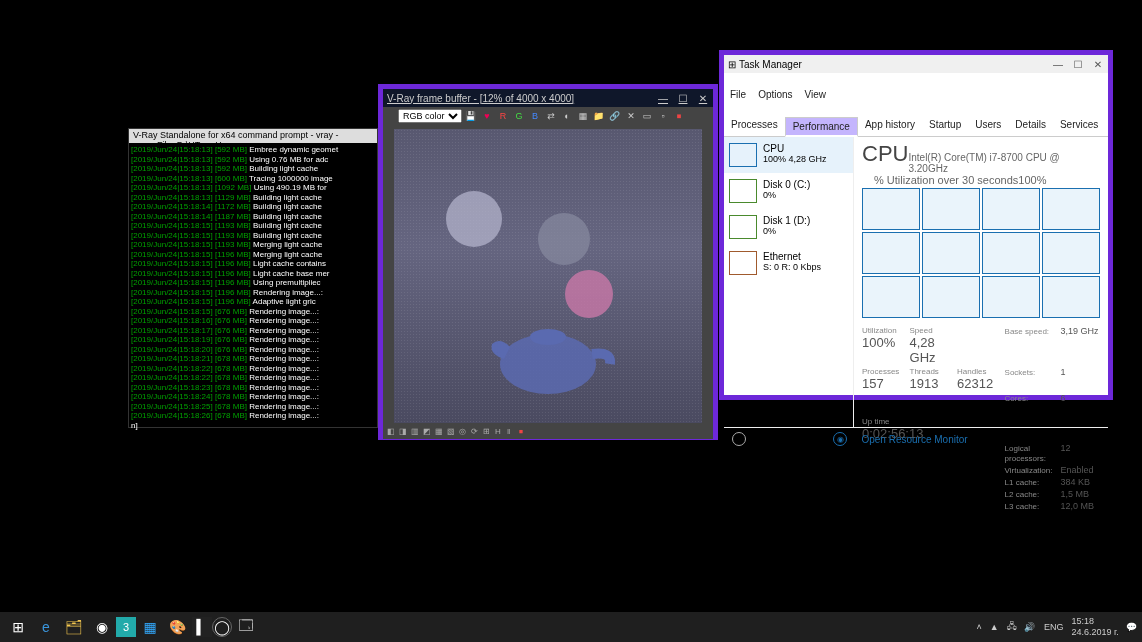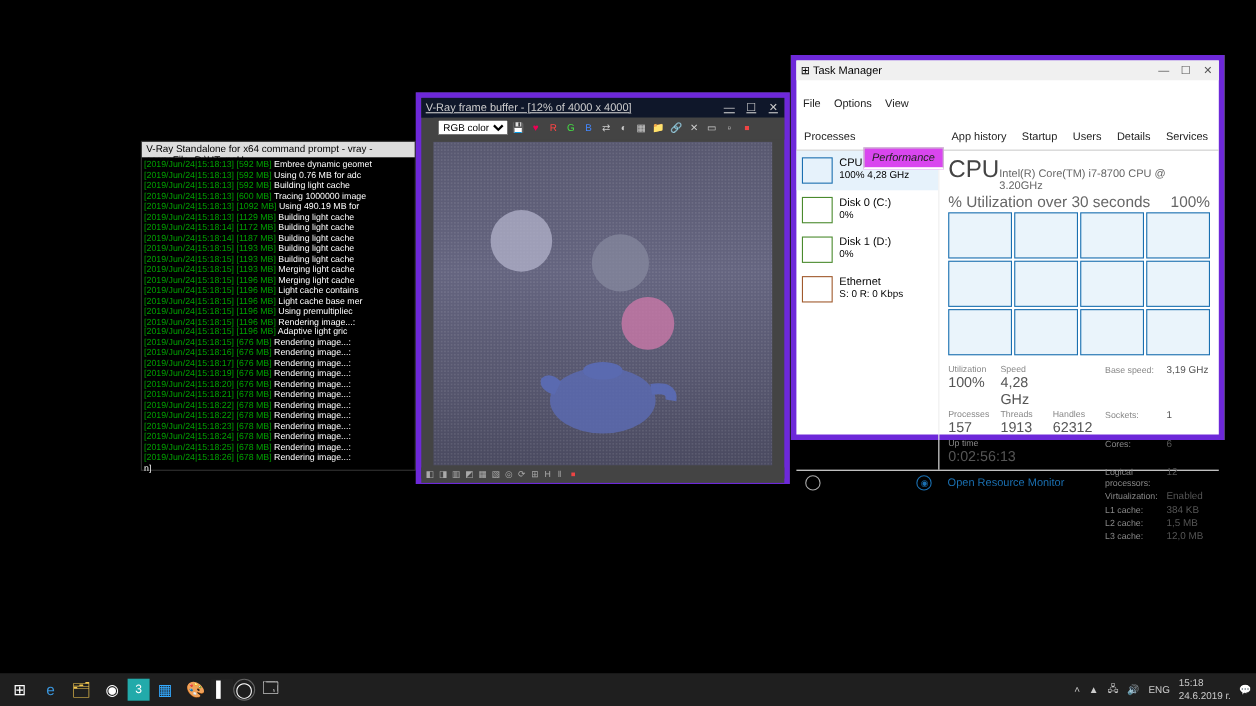--- a/index.html
+++ b/index.html
@@ -26,35 +26,35 @@
 .render{width:308px;height:294px;margin:2px auto;background:linear-gradient(180deg,#585870 0%,#656580 40%,#4a4a60 100%);position:relative;overflow:hidden;}
 .render::before{content:"";position:absolute;inset:0;background-image:radial-gradient(circle at 50% 50%, rgba(255,255,255,0.15) 1px, transparent 1px);background-size:3px 3px;opacity:0.6;}
 .bottom-toolbar{display:flex;gap:2px;padding:2px 4px;background:#444;height:14px;}
 .bottom-toolbar .bt{width:10px;height:10px;font-size:8px;color:#aaa;}
 
 
 .taskmgr{left:719px;top:50px;width:394px;height:350px;background:#fff;}
 .menubar{display:flex;gap:12px;padding:16px 6px;font-size:10px;color:#222;}
 .tabs{display:flex;border-bottom:1px solid #ccc;font-size:10px;}
 .tab{padding:3px 7px;color:#222;cursor:pointer;}
-.tab.active{border-bottom:2px solid #fff;background:#d946ef;position:relative;top:18px;border-top:1px solid #ccc;border-left:1px solid #ccc;border-right:1px solid #ccc;font-style:italic;}
+.tab.active{border-bottom:2px solid #fff;background:#c4b5fd;position:relative;top:1px;border-top:1px solid #ccc;border-left:1px solid #ccc;border-right:1px solid #ccc;}
 
 .tm-body{display:flex;height:290px;}
 .tm-left{width:130px;border-right:1px solid #eee;overflow:hidden;}
 .res-item{display:flex;gap:6px;padding:6px 5px;cursor:pointer;}
 .res-item.active{background:#e6f2fb;}
 .res-graph{width:28px;height:24px;border:1px solid;}
 .res-item .labels{font-size:9px;line-height:11px;}
 .res-item .labels b{font-weight:normal;font-size:10px;display:block;}
 
 .tm-right{flex:1;padding:4px 8px;}
 .cpu-header{display:flex;justify-content:space-between;align-items:baseline;}
 .cpu-header h1{font-size:22px;font-weight:normal;color:#444;}
 .cpu-header span{font-size:10px;color:#666;}
-.graph-label{font-size:14px;color:#666;display:flex;justify-content:space-between;}
+.graph-label{font-size:11px;color:#666;display:flex;margin-left:12px;}
 .big-graph{display:grid;grid-template-columns:repeat(4,1fr);grid-template-rows:repeat(3,1fr);gap:2px;height:130px;margin:2px 0 8px;}
 .core{border:1px solid #1a6fb0;background:#eaf4fb;}
 .stats{display:grid;grid-template-columns:1fr 1fr 1fr 1.2fr 1fr;gap:2px 8px;font-size:9px;color:#666;}
 .stats .lbl{font-size:8px;color:#888;}
 .stats .val{font-size:13px;color:#555;}
 .stats .tiny{font-size:9px;color:#555;}
 
 .tm-footer{display:flex;gap:14px;padding:4px 8px;font-size:10px;align-items:center;border-top:1px solid #eee;}
 .chev{width:14px;height:14px;border:1px solid #aaa;border-radius:50%;display:inline-flex;align-items:center;justify-content:center;font-size:8px;}
 
@@ -241,21 +241,21 @@
         <div>
             <div class="lbl">Threads</div>
             <div class="val">1913</div>
           </div>
         <div>
             <div class="lbl">Handles</div>
             <div class="val">62312</div>
           </div>
         <div><span class="lbl">Sockets:</span></div>
           <div class="tiny">1</div>
-        <div style="grid-column:1/4;">
+        <div style="grid-column:1/4;margin-top:24px;">
             <div class="lbl">Up time</div>
             <div class="val">0:02:56:13</div>
           </div>
         <div><span class="lbl">Cores:</span></div>
           <div class="tiny">6</div>
         <div style="grid-column:1/4;"></div>
         <div><span class="lbl">Logical processors:</span></div>
           <div class="tiny">12</div>
         <div style="grid-column:1/4;"></div>
         <div><span class="lbl">Virtualization:</span></div>

